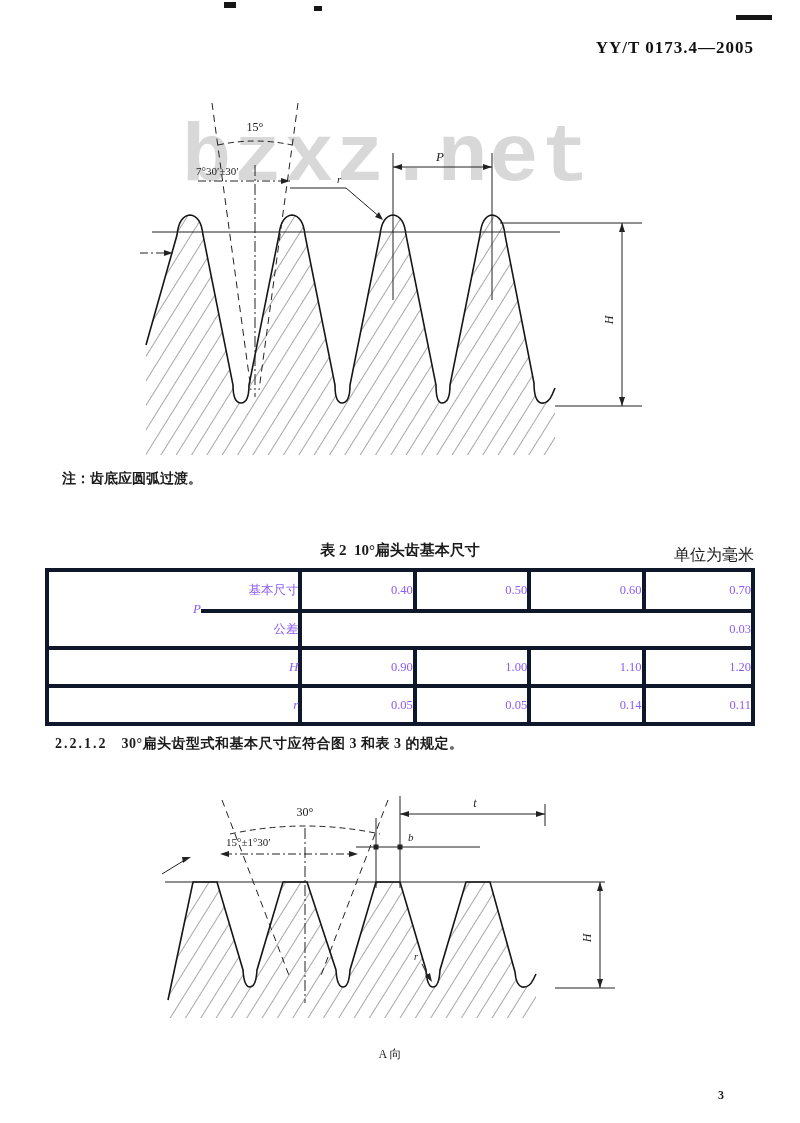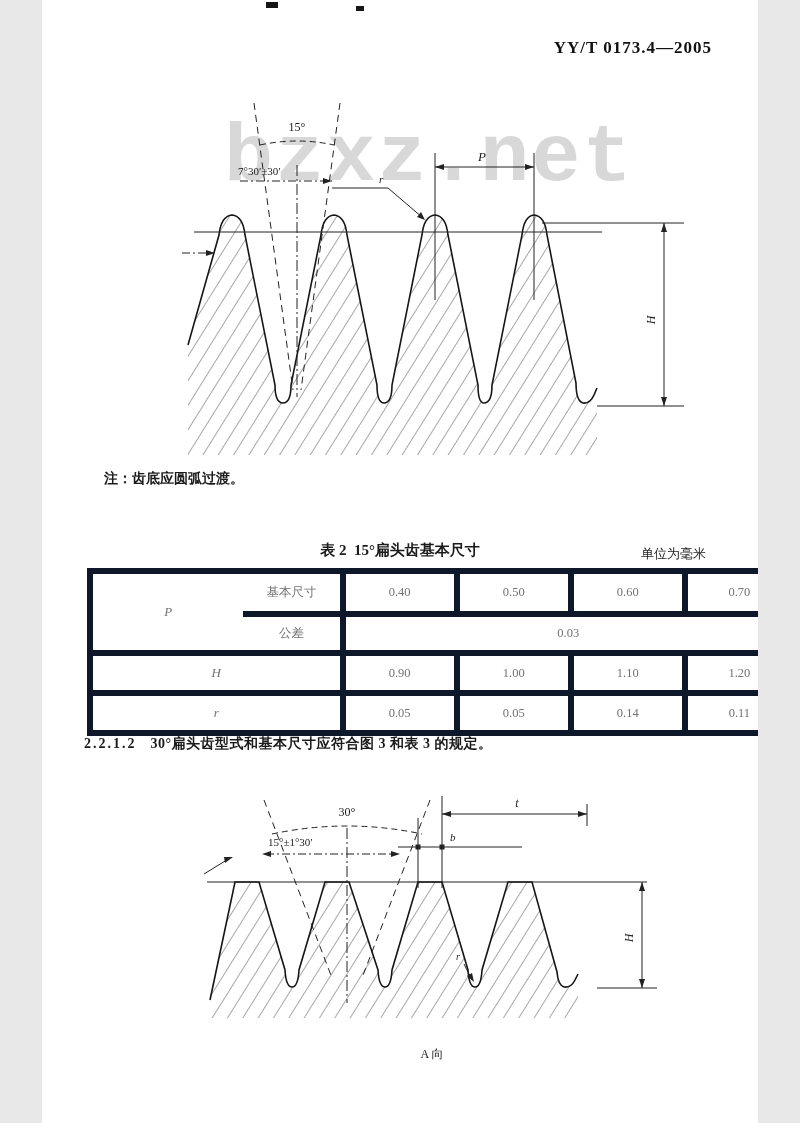--- a/index.html
+++ b/index.html
@@ -1,37 +1,37 @@
 <!DOCTYPE html>
 <html><head>
 <meta charset="utf-8">
 <style>
   html,body{margin:0;padding:0;background:#e8e8e8;}
-  .page{position:relative;width:716px;height:1123px;background:#ffffff;margin:0 auto;
+  .page{position:relative;width:800px;height:1123px;background:#ffffff;margin:0 auto;
         font-family:"Liberation Serif","DejaVu Serif",serif;color:#1b1b1b;overflow:hidden;}
   .abs{position:absolute;}
   .header{top:38px;right:46px;font-size:17px;font-weight:bold;letter-spacing:1px;color:#111;}
   .watermark{top:112px;left:182px;font-family:Liberation Mono, monospace;
              font-size:82px;font-weight:bold;color:#c8c8c8;opacity:.7;letter-spacing:2px;z-index:0;}
   .fig{z-index:1;}
   .note{top:470px;left:62px;font-size:14px;font-weight:bold;}
   .cap{left:0;right:0;text-align:center;font-size:15px;font-weight:bold;white-space:pre;}
   .cap2{top:489px;}
   .tbl-title{top:541px;left:0;right:0;text-align:center;font-size:15px;font-weight:bold;white-space:pre;}
-  .unit{top:545px;right:52px;font-size:13px;}
+  .unit{top:545px;right:46px;font-size:16px;}
   .clause{top:735px;left:42px;font-size:14px;font-weight:bold;letter-spacing:.5px;}
-  .clause .num{margin-right:14px;letter-spacing:2px;}
+  .clause .num{margin-right:14px;letter-spacing:2px;margin-left:13px;}
   .viewlabel{top:1030px;left:340px;width:100px;text-align:center;font-size:12px;margin-top:16px;}
   .cap3{top:1048px;}
   .pagenum{top:1088px;left:718px;font-size:12px;font-weight:bold;}
   .artifact{background:#161616;z-index:2;}
   table.dim{position:absolute;top:568px;left:45px;width:710px;border-collapse:collapse;
             border:2px solid #151515;z-index:1;}
-  table.dim td{border:6px solid #0f172a;text-align:center;vertical-align:middle;
-               font-size:12.5px;color:#737373;padding:0;}
+  table.dim td{border:4px solid #0f172a;text-align:right;vertical-align:middle;
+               font-size:12.5px;color:#8b5cf6;padding:0;}
   table.dim td.ital{font-style:italic;font-size:13px;}
   table.dim td.plabel{border-right:none;}
   table.dim td.sub{border-left:none;}
   tr.r1 td{height:37px;}
   tr.r2 td{height:33px;}
   tr.r3 td,tr.r4 td{height:34px;}
   svg text{font-family:"Liberation Serif","DejaVu Serif",serif;fill:#1b1b1b;}
   svg .dimletter{font-style:italic;}
 </style>
 </head>
@@ -98,21 +98,21 @@
       <line x1="415" y1="311" x2="502" y2="311"></line>
       <line x1="482" y1="128" x2="482" y2="311"></line>
     </g>
     <polygon points="482,128 479,137 485,137" fill="#222"></polygon>
     <polygon points="482,311 479,302 485,302" fill="#222"></polygon>
     <text class="dimletter" x="473" y="225" font-size="12" text-anchor="middle" transform="rotate(-90 473 225)">H</text>
   </svg>
 
   <div class="abs note">注：齿底应圆弧过渡。</div>
 
-  <div class="abs tbl-title">表 2  15°扁头齿基本尺寸</div>
+  <div class="abs tbl-title">表 2  10°扁头齿基本尺寸</div>
   <div class="abs unit">单位为毫米</div>
 
   <table class="dim">
     <colgroup>
       <col style="width:155px">
         <col style="width:100px">
       <col style="width:115px">
         <col style="width:115px">
         <col style="width:115px">
         <col style="width:110px">

